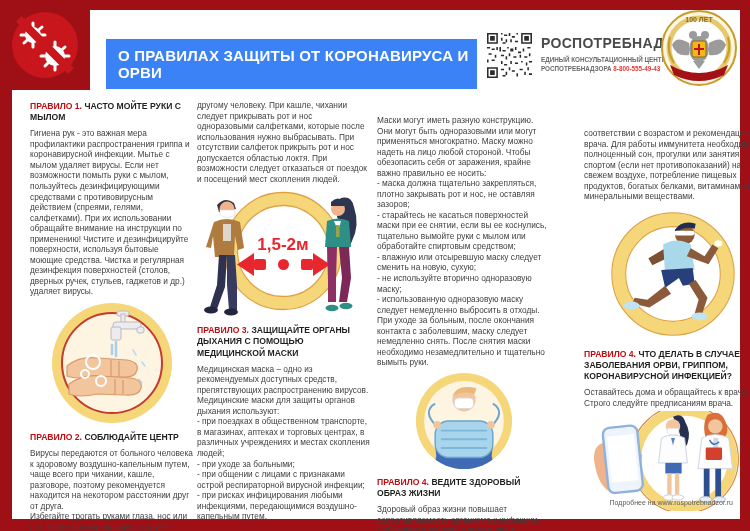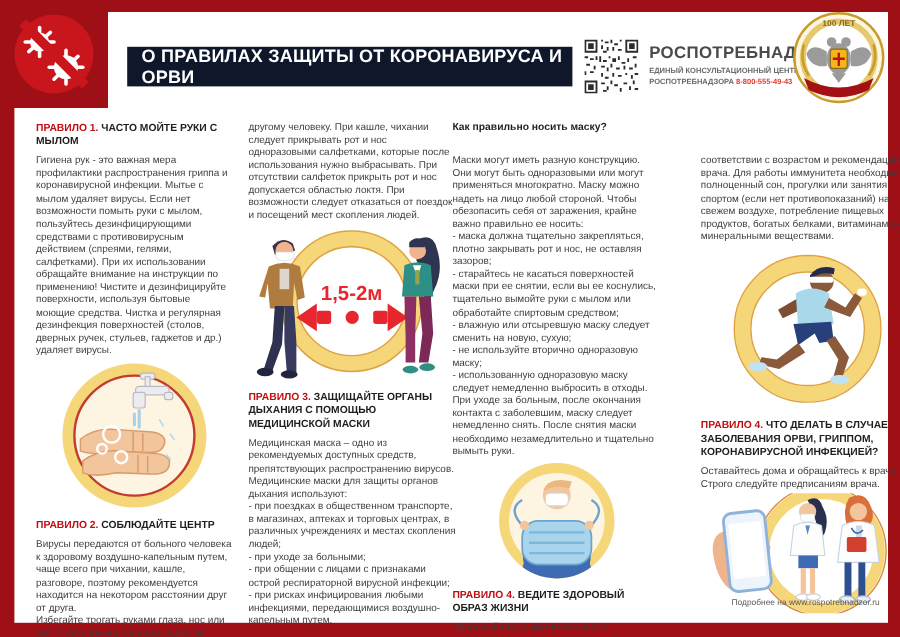--- a/index.html
+++ b/index.html
@@ -5,32 +5,32 @@
   html,body{margin:0;padding:0;}
   .poster{position:relative;width:750px;height:531px;background:#ffffff;
     font-family:"Liberation Sans", sans-serif;overflow:hidden;}
   .strip{position:absolute;background:#9e1016;}
   .strip-top{left:0;top:0;width:750px;height:10px;}
   .strip-left{left:0;top:0;width:12px;height:531px;}
   .strip-right{left:740px;top:0;width:10px;height:531px;}
   .strip-bottom{left:0;top:519px;width:750px;height:12px;}
   .virus-badge{position:absolute;left:0;top:0;width:90px;height:90px;background:#9e1016;
     display:flex;align-items:center;justify-content:center;}
-  .title-bar{position:absolute;left:106px;top:39px;width:371px;height:33px;background:#0f172a;
+  .title-bar{position:absolute;left:106px;top:39px;width:371px;height:50px;background:#3b82f6;
     color:#fff;font-weight:bold;font-size:15px;display:flex;align-items:center;
     padding-left:12px;box-sizing:border-box;letter-spacing:.2px;}
   .qr{position:absolute;left:487px;top:33px;width:45px;height:45px;}
   .org{position:absolute;left:541px;top:35px;width:132px;}
   .org-name{font-size:14px;font-weight:bold;color:#4a4a4a;letter-spacing:.3px;}
   .org-sub{margin-top:4px;font-size:6.3px;font-weight:bold;color:#6a6a6a;line-height:1.5;}
   .phone{color:#e03a30;}
   .emblem{position:absolute;left:660px;top:9px;width:78px;height:78px;}
   .col{position:absolute;top:98px;}
   .col1{left:30px;width:163px;}
-  .col2{left:207px;width:173px;}
+  .col2{left:197px;width:173px;}
   .col3{left:377px;width:173px;}
   .col4{left:584px;width:178px;margin-top:28px;}
   .rule-head{font-size:8.6px;font-weight:bold;color:#1f1f1d;line-height:1.3;}
   .rule-label{color:#c00d12;text-align:right;}
   .subhead{font-size:8.6px;font-weight:bold;color:#1f1f1d;line-height:1.3;}
   .body{font-size:8.3px;color:#3f3f3f;line-height:1.27;margin-top:5px;white-space:pre-line;}
   .mt6{margin-top:6px;} .mt8{margin-top:8px;}
   .illus{display:flex;justify-content:center;margin-top:3px;margin-bottom:3px;}
   .footer-link{position:absolute;right:17px;top:499px;font-size:7px;color:#5a5a5a;}
   svg text{font-family:"Liberation Sans", sans-serif;}
@@ -228,21 +228,20 @@
     </div>
     <div class="body">Медицинская маска – одно из рекомендуемых доступных средств, препятствующих распространению вирусов.
 Медицинские маски для защиты органов дыхания используют:
 - при поездках в общественном транспорте, в магазинах, аптеках и торговых центрах, в различных учреждениях и местах скопления людей;
 - при уходе за больными;
 - при общении с лицами с признаками острой респираторной вирусной инфекции;
 - при рисках инфицирования любыми инфекциями, передающимися воздушно-капельным путем.</div>
   </div>
 
   <div class="col col3">
-    <div class="subhead" style="margin-top:2px;">Как правильно носить маску?</div>
     <div class="body" style="margin-top:17px;">Маски могут иметь разную конструкцию. Они могут быть одноразовыми или могут применяться многократно. Маску можно надеть на лицо любой стороной. Чтобы обезопасить себя от заражения, крайне важно правильно ее носить:
 - маска должна тщательно закрепляться, плотно закрывать рот и нос, не оставляя зазоров;
 - старайтесь не касаться поверхностей маски при ее снятии, если вы ее коснулись, тщательно вымойте руки с мылом или обработайте спиртовым средством;
 - влажную или отсыревшую маску следует сменить на новую, сухую;
 - не используйте вторично одноразовую маску;
 - использованную одноразовую маску следует немедленно выбросить в отходы.
 При уходе за больным, после окончания контакта с заболевшим, маску следует немедленно снять. После снятия маски необходимо незамедлительно и тщательно вымыть руки.</div>
 
     <div class="illus">
       <svg width="100" height="100" viewBox="0 0 104 104">

